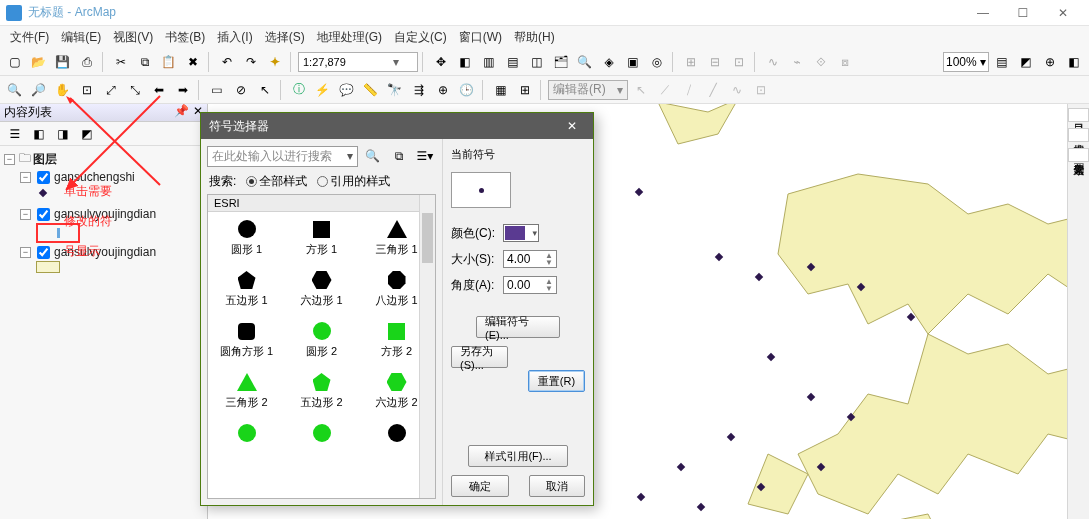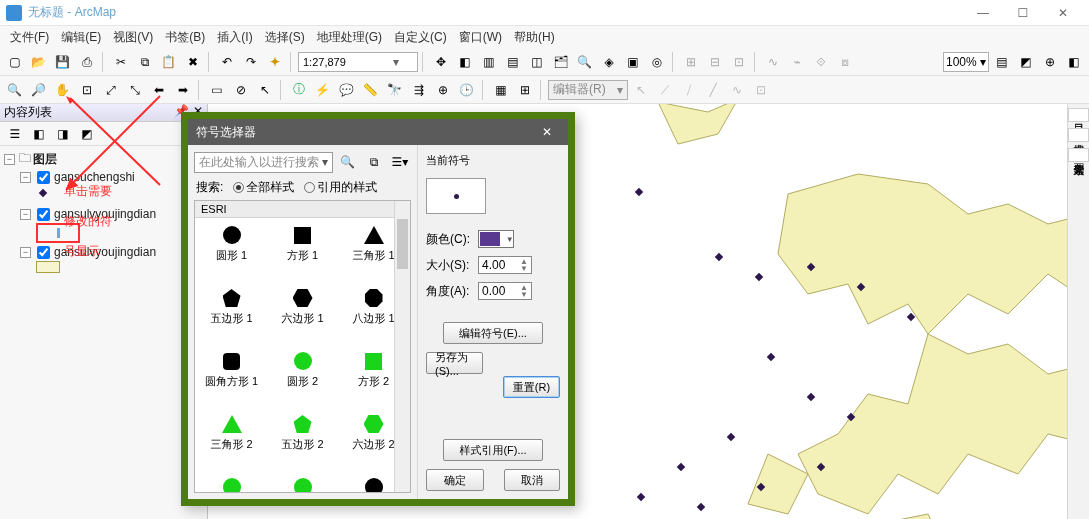--- a/index.html
+++ b/index.html
@@ -30,36 +30,36 @@
 .indent{padding-left:16px;}
 .indent2{padding-left:32px;}
 .symmark{width:44px;height:20px;border:2px solid #ff3030;margin-left:32px;display:flex;align-items:center;justify-content:center;}
 .polymark{width:24px;height:12px;background:#f7f5cf;border:1px solid #a69f4a;margin-left:32px;}
 .mapcanvas{flex:1;position:relative;background:#fff;overflow:hidden;}
 .annot{position:absolute;left:64px;top:176px;color:#ff2a2a;font-size:22px;line-height:30px;font-family:"KaiTi","STKaiti",serif;}
 .arrow{position:absolute;left:60px;top:90px;width:110px;height:110px;pointer-events:none;}
 
 .mapsvg{position:absolute;left:200px;top:-10px;right:0;bottom:0;}
 
-.dialog{position:absolute;left:181px;top:112px;width:394px;height:394px;background:#f1f1f1;border:7px solid #4d7c0f;box-shadow:4px 4px 12px rgba(0,0,0,0.25);}
+.dialog{position:absolute;left:200px;top:112px;width:394px;height:394px;background:#f1f1f1;border:1px solid #4d7c0f;box-shadow:4px 4px 12px rgba(0,0,0,0.25);}
 .dlgtitle{height:26px;background:#5b5b5b;color:#fff;display:flex;align-items:center;padding:0 8px;font-size:12px;}
 .dlgtitle .sp{flex:1;}
 .dlgtitle .x{width:26px;height:26px;display:flex;align-items:center;justify-content:center;}
 .dlgbody{display:flex;height:calc(100% - 26px);}
 .dlgleft{width:246px;border-right:1px solid #d7d7d7;padding:6px;background:#f1f1f1;display:flex;flex-direction:column;justify-content:space-between;}
 .srowa{display:flex;align-items:center;gap:4px;margin-bottom:4px;}
 .combo{flex:1;height:21px;border:1px solid #9b9b9b;background:#fff;display:flex;align-items:center;padding:0 4px;color:#888;font-size:11px;}
 .combo .dd{margin-left:auto;color:#555;}
 .srowb{display:flex;align-items:center;gap:10px;padding:2px 2px 4px 2px;font-size:11px;}
 .radio{display:flex;align-items:center;gap:2px;}
 .radio .dot{width:11px;height:11px;border:1px solid #6a6a6a;border-radius:50%;display:flex;align-items:center;justify-content:center;}
 .radio .dot.sel::after{content:"";width:5px;height:5px;background:#333;border-radius:50%;}
 .symlist{flex:1;border:1px solid #b4b4b4;background:#fff;overflow:hidden;position:relative;}
 .symlist .cat{background:#ececec;border-bottom:1px solid #d2d2d2;padding:2px 6px;font-size:11px;}
-.symgrid{display:grid;grid-template-columns:repeat(3,1fr);padding:6px 2px;gap:24px 2px;overflow-y:auto;}
+.symgrid{display:grid;grid-template-columns:repeat(3,1fr);padding:6px 2px;gap:12px 2px;overflow-y:auto;}
 .symcell{display:flex;flex-direction:column;align-items:center;gap:2px;}
 .symcell .nm{font-size:11px;}
 .shape{width:22px;height:22px;display:flex;align-items:center;justify-content:center;}
 .circle{width:18px;height:18px;border-radius:50%;background:#000;}
 .circle.g{background:#19d419;}
 .square{width:17px;height:17px;background:#000;}
 .square.g{background:#19d419;}
 .square.rd{border-radius:4px;}
 .tri{width:0;height:0;border-left:10px solid transparent;border-right:10px solid transparent;border-bottom:18px solid #000;}
 .tri.g{border-bottom-color:#19d419;}
@@ -443,21 +443,21 @@
           </div>
       </div>
       <div class="frow">
         <span style="width:46px">角度(A):</span>
         <div class="spin">
             <span>0.00</span>
             <span class="ud">▲<br>▼</span>
           </div>
       </div>
       <div style="height:6px"></div>
-      <div class="btn" style="align-self:center;width:100px">编辑符号(E)...</div>
+      <div class="btn" style="align-self:center;width:84px">编辑符号(E)...</div>
       <div class="btnrow">
         <div class="btn" style="flex:1">另存为(S)...</div>
         <div class="btn hl" style="flex:1">重置(R)</div>
       </div>
       <div style="flex:1"></div>
       <div class="btn" style="align-self:center;width:100px">样式引用(F)...</div>
       <div class="btnrow" style="justify-content:center">
         <div class="btn" style="width:58px">确定</div>
         <div class="btn" style="width:56px">取消</div>
       </div>

